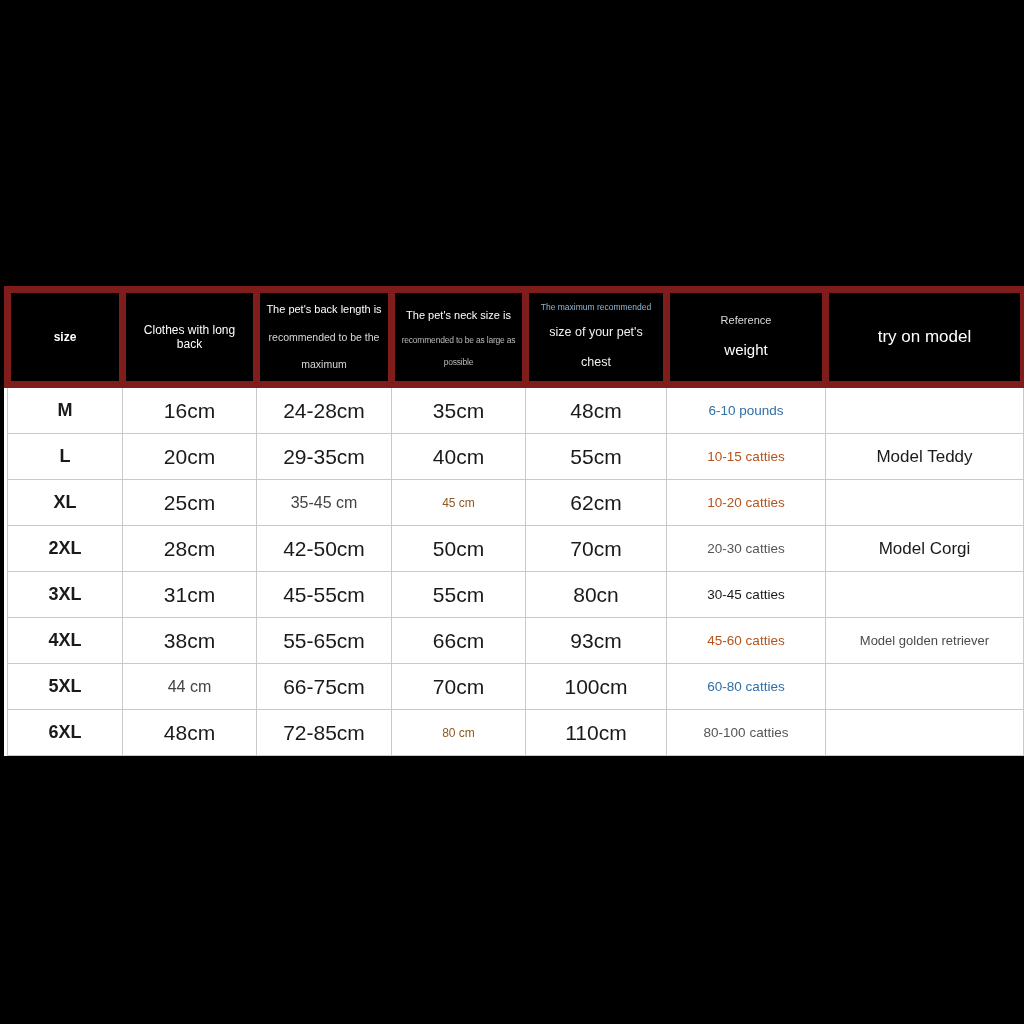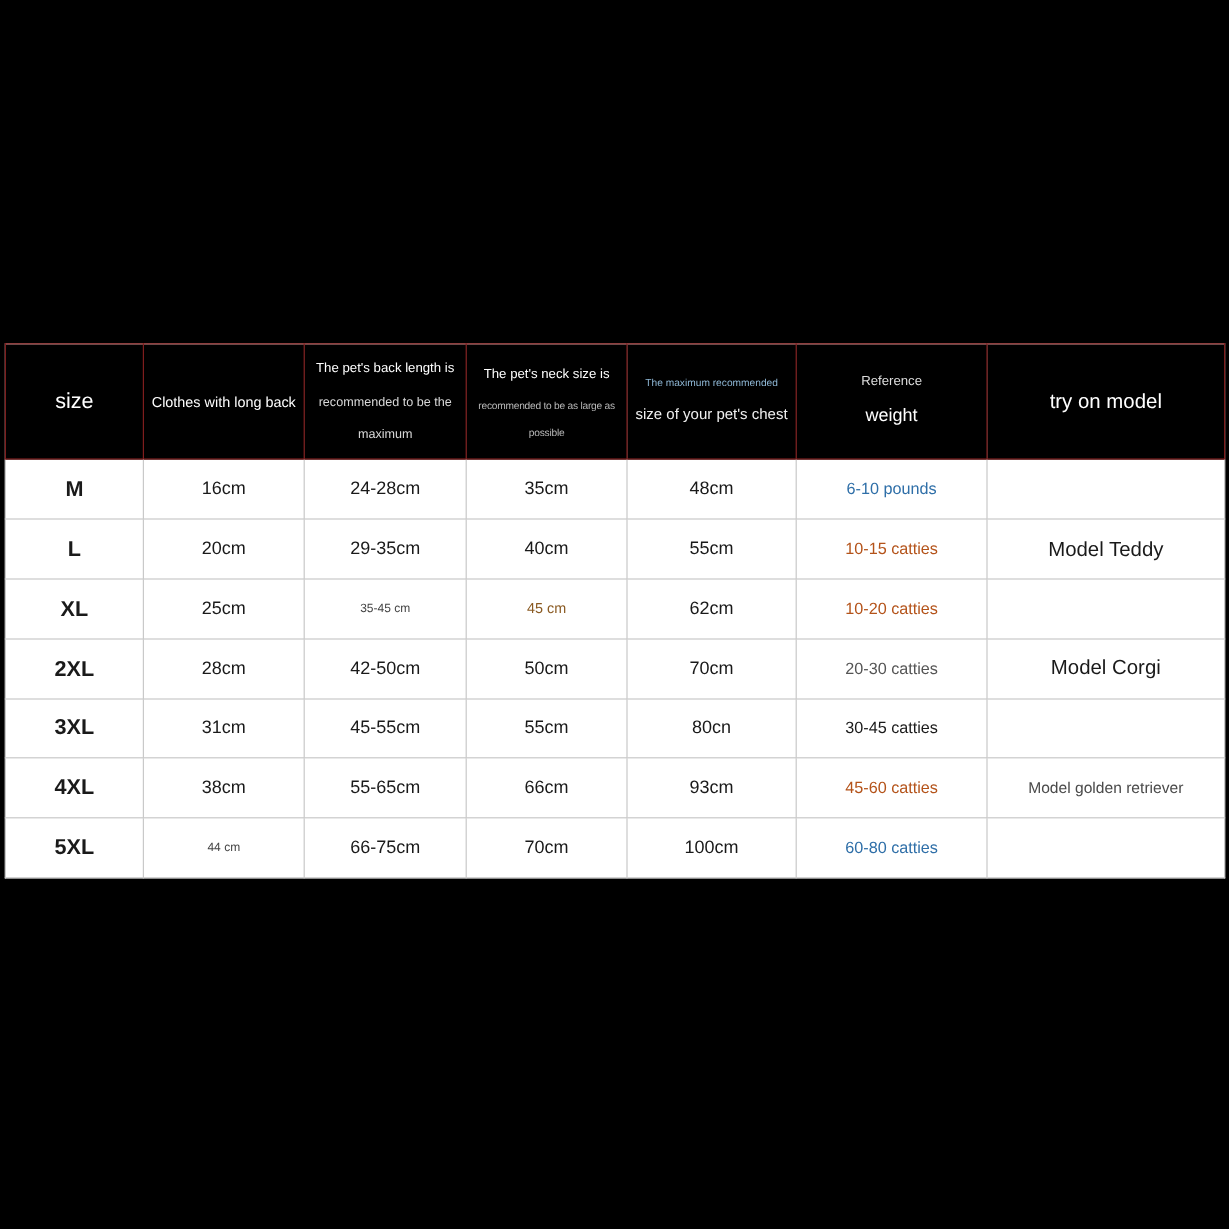--- a/index.html
+++ b/index.html
@@ -35,28 +35,28 @@
   table.size-table td, table.size-table th {
     border: 1px solid #c9c9c9;
     text-align: center;
     vertical-align: middle;
     padding: 0 4px;
     color: #1a1a1a;
   }
   
   tr.head th {
     background: #000000;
-    border: 1px solid #7f1d1d;
+    border: 7px solid #7f1d1d;
     color: #ffffff;
     height: 88px;
   }
   th.h-size {
     color: #5bb9e8;
-    font-size: 18px;
-    font-weight: normal;
+    font-size: 12px;
+    font-weight: bold;
   }
   th.h-long-back {
     font-size: 12px;
     font-weight: normal;
     color: #e8e8e8;
   }
   th.h-back-len {
     font-size: 11px;
     font-weight: normal;
     color: #e0e0e0;
@@ -91,22 +91,22 @@
     font-weight: normal;
     color: #ffffff;
   }
 
   
   td {
     height: 45px;
     font-size: 19px;
   }
   td.c-size { font-weight: bold; font-size: 18px; }
-  td.c-val { font-size: 15px; }
-  td.c-val.small { font-size: 10px; color: #444; }
+  td.c-val { font-size: 21px; }
+  td.c-val.small { font-size: 16px; color: #444; }
   td.c-weight { font-size: 13.5px; color: #6b4a2a; }
   td.c-weight.blue { color: #2f6fa8; }
   td.c-weight.orange { color: #b4531a; }
   td.c-weight.gray { color: #555555; }
   td.c-model { font-size: 17px; color: #3a3a3a; }
   td.c-model.small { font-size: 13px; color: #4a4a4a; }
   td.c-val.tan { color: #8a5a22; font-size: 12px; }
 </style>
 </head>
 <body>
@@ -209,16 +209,25 @@
         <tr>
           <td class="c-size">5XL</td>
           <td class="c-val small">44 cm</td>
           <td class="c-val">66-75cm</td>
           <td class="c-val">70cm</td>
           <td class="c-val">100cm</td>
           <td class="c-weight blue">60-80 catties</td>
           <td class="c-model"></td>
         </tr>
 
+        <tr>
+          <td class="c-size">6XL</td>
+          <td class="c-val">48cm</td>
+          <td class="c-val">72-85cm</td>
+          <td class="c-val tan">80 cm</td>
+          <td class="c-val">110cm</td>
+          <td class="c-weight gray">80-100 catties</td>
+          <td class="c-model"></td>
+        </tr>
       </tbody>
     </table>
   </div>
 </div>
 
 </body></html>

